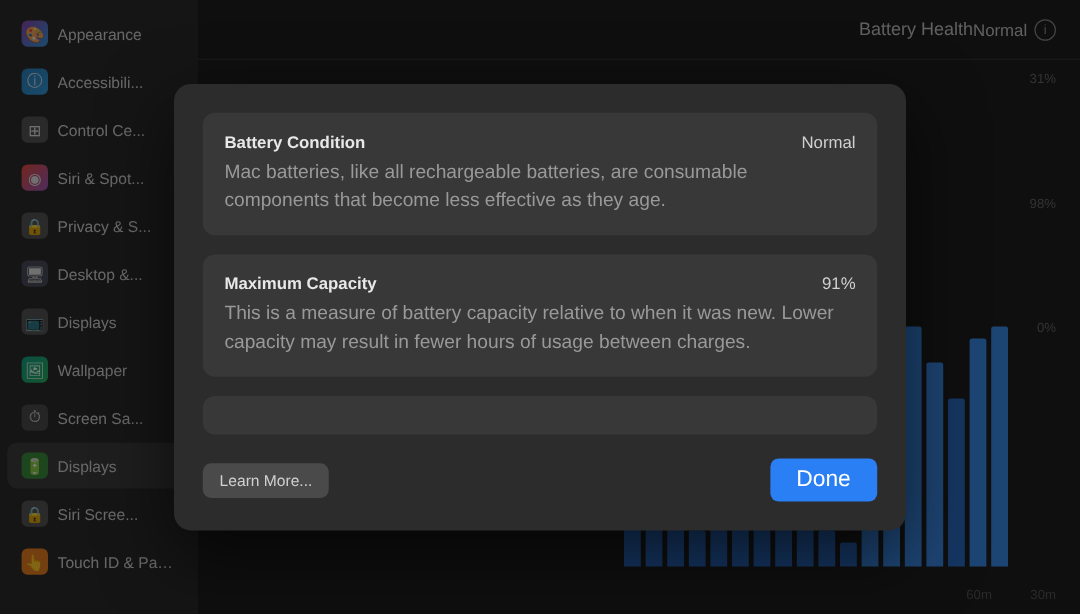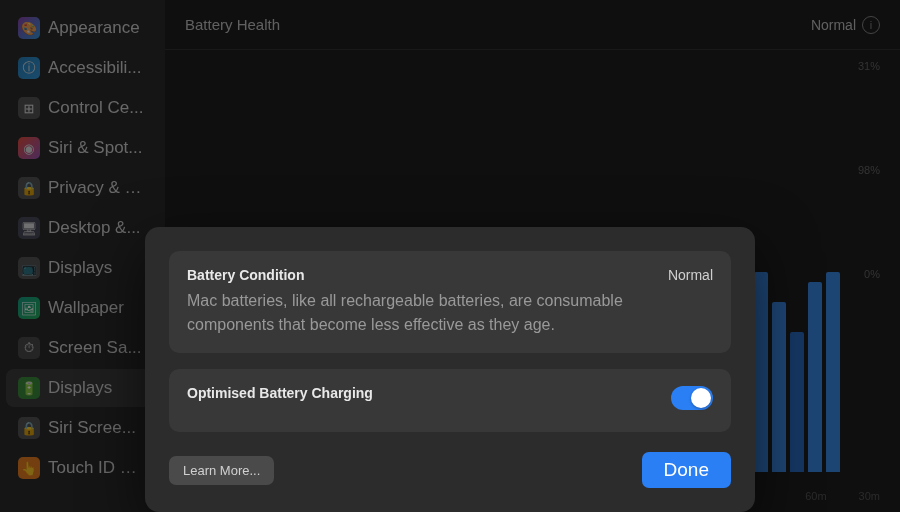--- a/index.html
+++ b/index.html
@@ -57,38 +57,38 @@
     .icon-wallpaper { background: linear-gradient(135deg, #16a085, #27ae60); color: white; }
     .icon-screensaver { background: #4a4a4a; }
     .icon-battery { background: #3d8c3d; }
     .icon-lockscreen { background: #555; }
     .icon-touchid { background: #e67e22; }
 
     .sidebar-label {
       white-space: nowrap;
       overflow: hidden;
       text-overflow: ellipsis;
-      font-size: 17px;
+      font-size: 13px;
       color: #d0d0d0;
     }
 
     
     .main-content {
       position: absolute;
       left: 165px; top: 0;
       width: 735px;
       height: 512px;
       background: #1e1e1e;
     }
 
     
     .top-bar {
       display: flex;
       align-items: center;
-      justify-content: space-between;
+      justify-content: flex-end;
       padding: 10px 20px;
       height: 50px;
       border-bottom: 1px solid #333;
     }
     .top-bar-title {
       font-size: 15px;
       color: #c0c0c0;
       font-weight: 500;
     }
     .top-bar-right {
@@ -143,21 +143,21 @@
     }
 
     
     .modal-overlay {
       position: absolute;
       left: 0; top: 0;
       width: 900px;
       height: 512px;
       background: rgba(0,0,0,0.5);
       display: flex;
-      align-items: flex-end;
+      align-items: center;
       justify-content: center;
       z-index: 100;
     }
 
     .modal {
       background: #2c2c2c;
       border-radius: 14px;
       width: 610px;
       padding: 24px;
       display: flex;
@@ -362,26 +362,29 @@
   <div class="modal">
 
     <div class="card">
       <div class="card-header">
         <span class="card-title">Battery Condition</span>
         <span class="card-value">Normal</span>
       </div>
       <p class="card-desc">Mac batteries, like all rechargeable batteries, are consumable components that become less effective as they age.</p>
     </div>
 
-
     <div class="card">
       <div class="card-header">
-        <span class="card-title">Optimised Battery Charging</span>
-        <div class="toggle"></div>
+        <span class="card-title">Maximum Capacity</span>
+        <span class="card-value">91%</span>
       </div>
+      <p class="card-desc">This is a measure of battery capacity relative to when it was new. Lower capacity may result in fewer hours of usage between charges.</p>
+    </div>
+
+    <div class="card">
     </div>
 
     <div class="modal-footer">
       <button class="btn-learn-more">Learn More...</button>
       <button class="btn-done">Done</button>
     </div>
 
   </div>
 </div>
 

